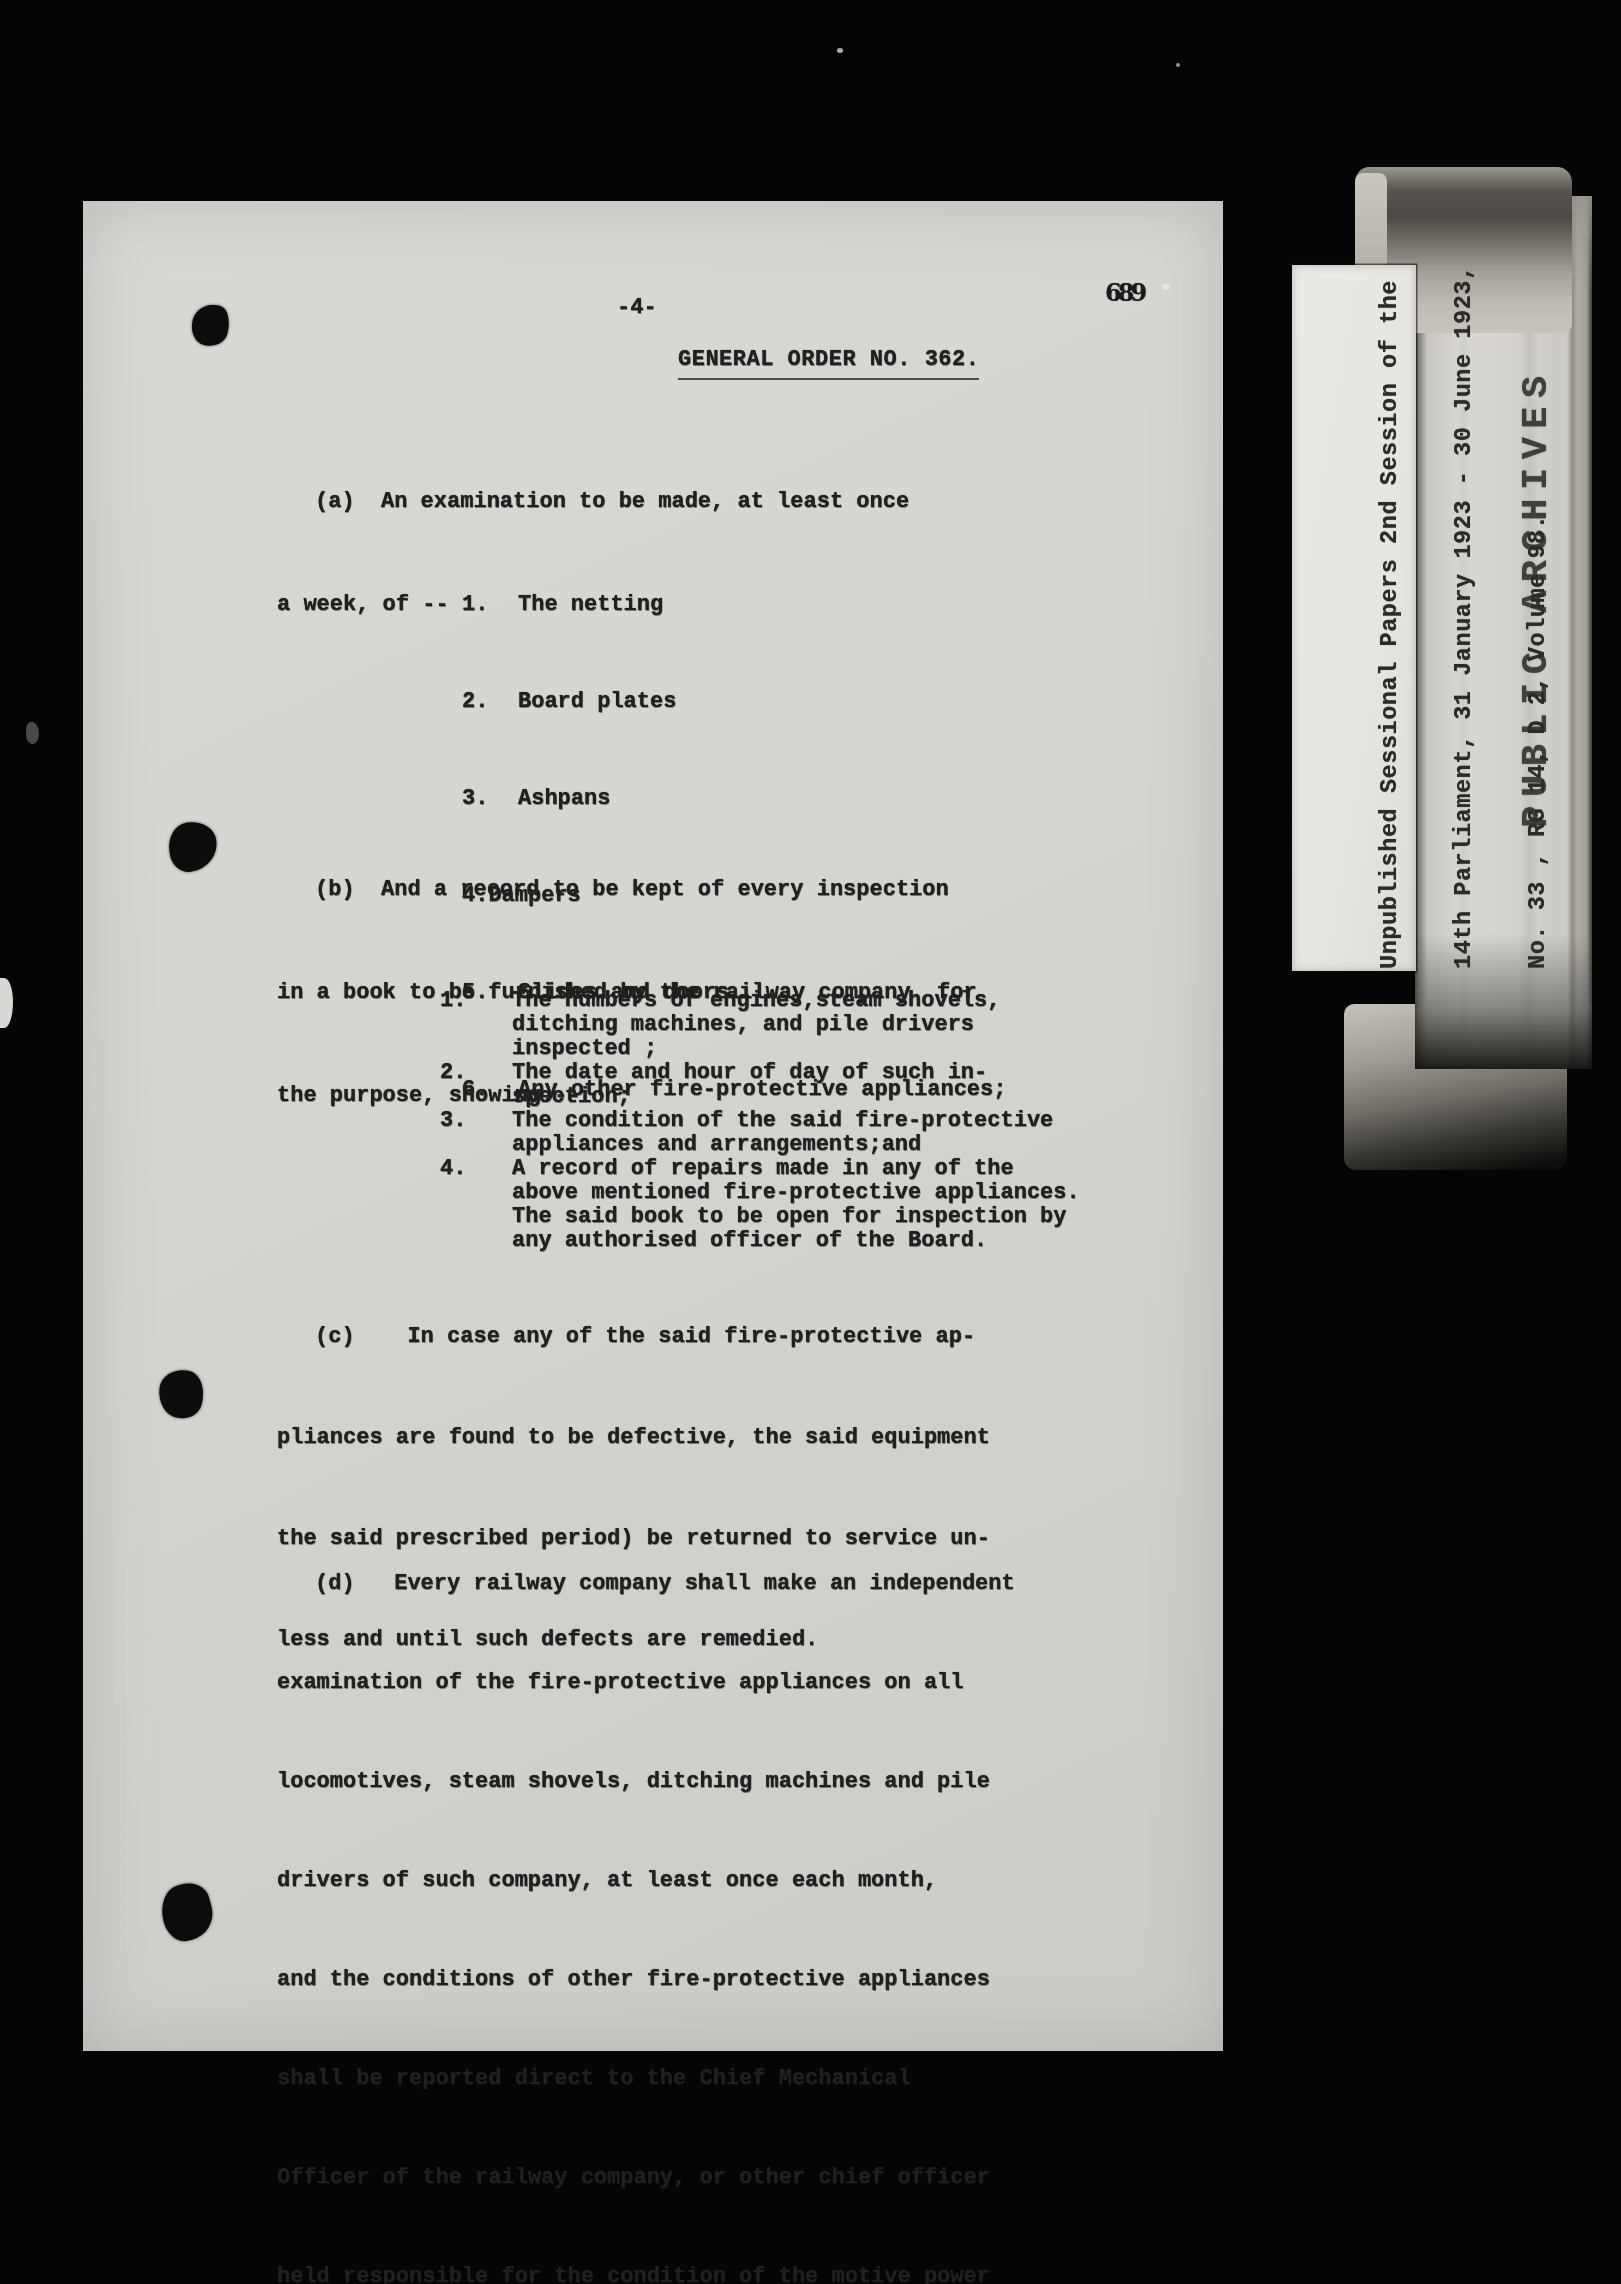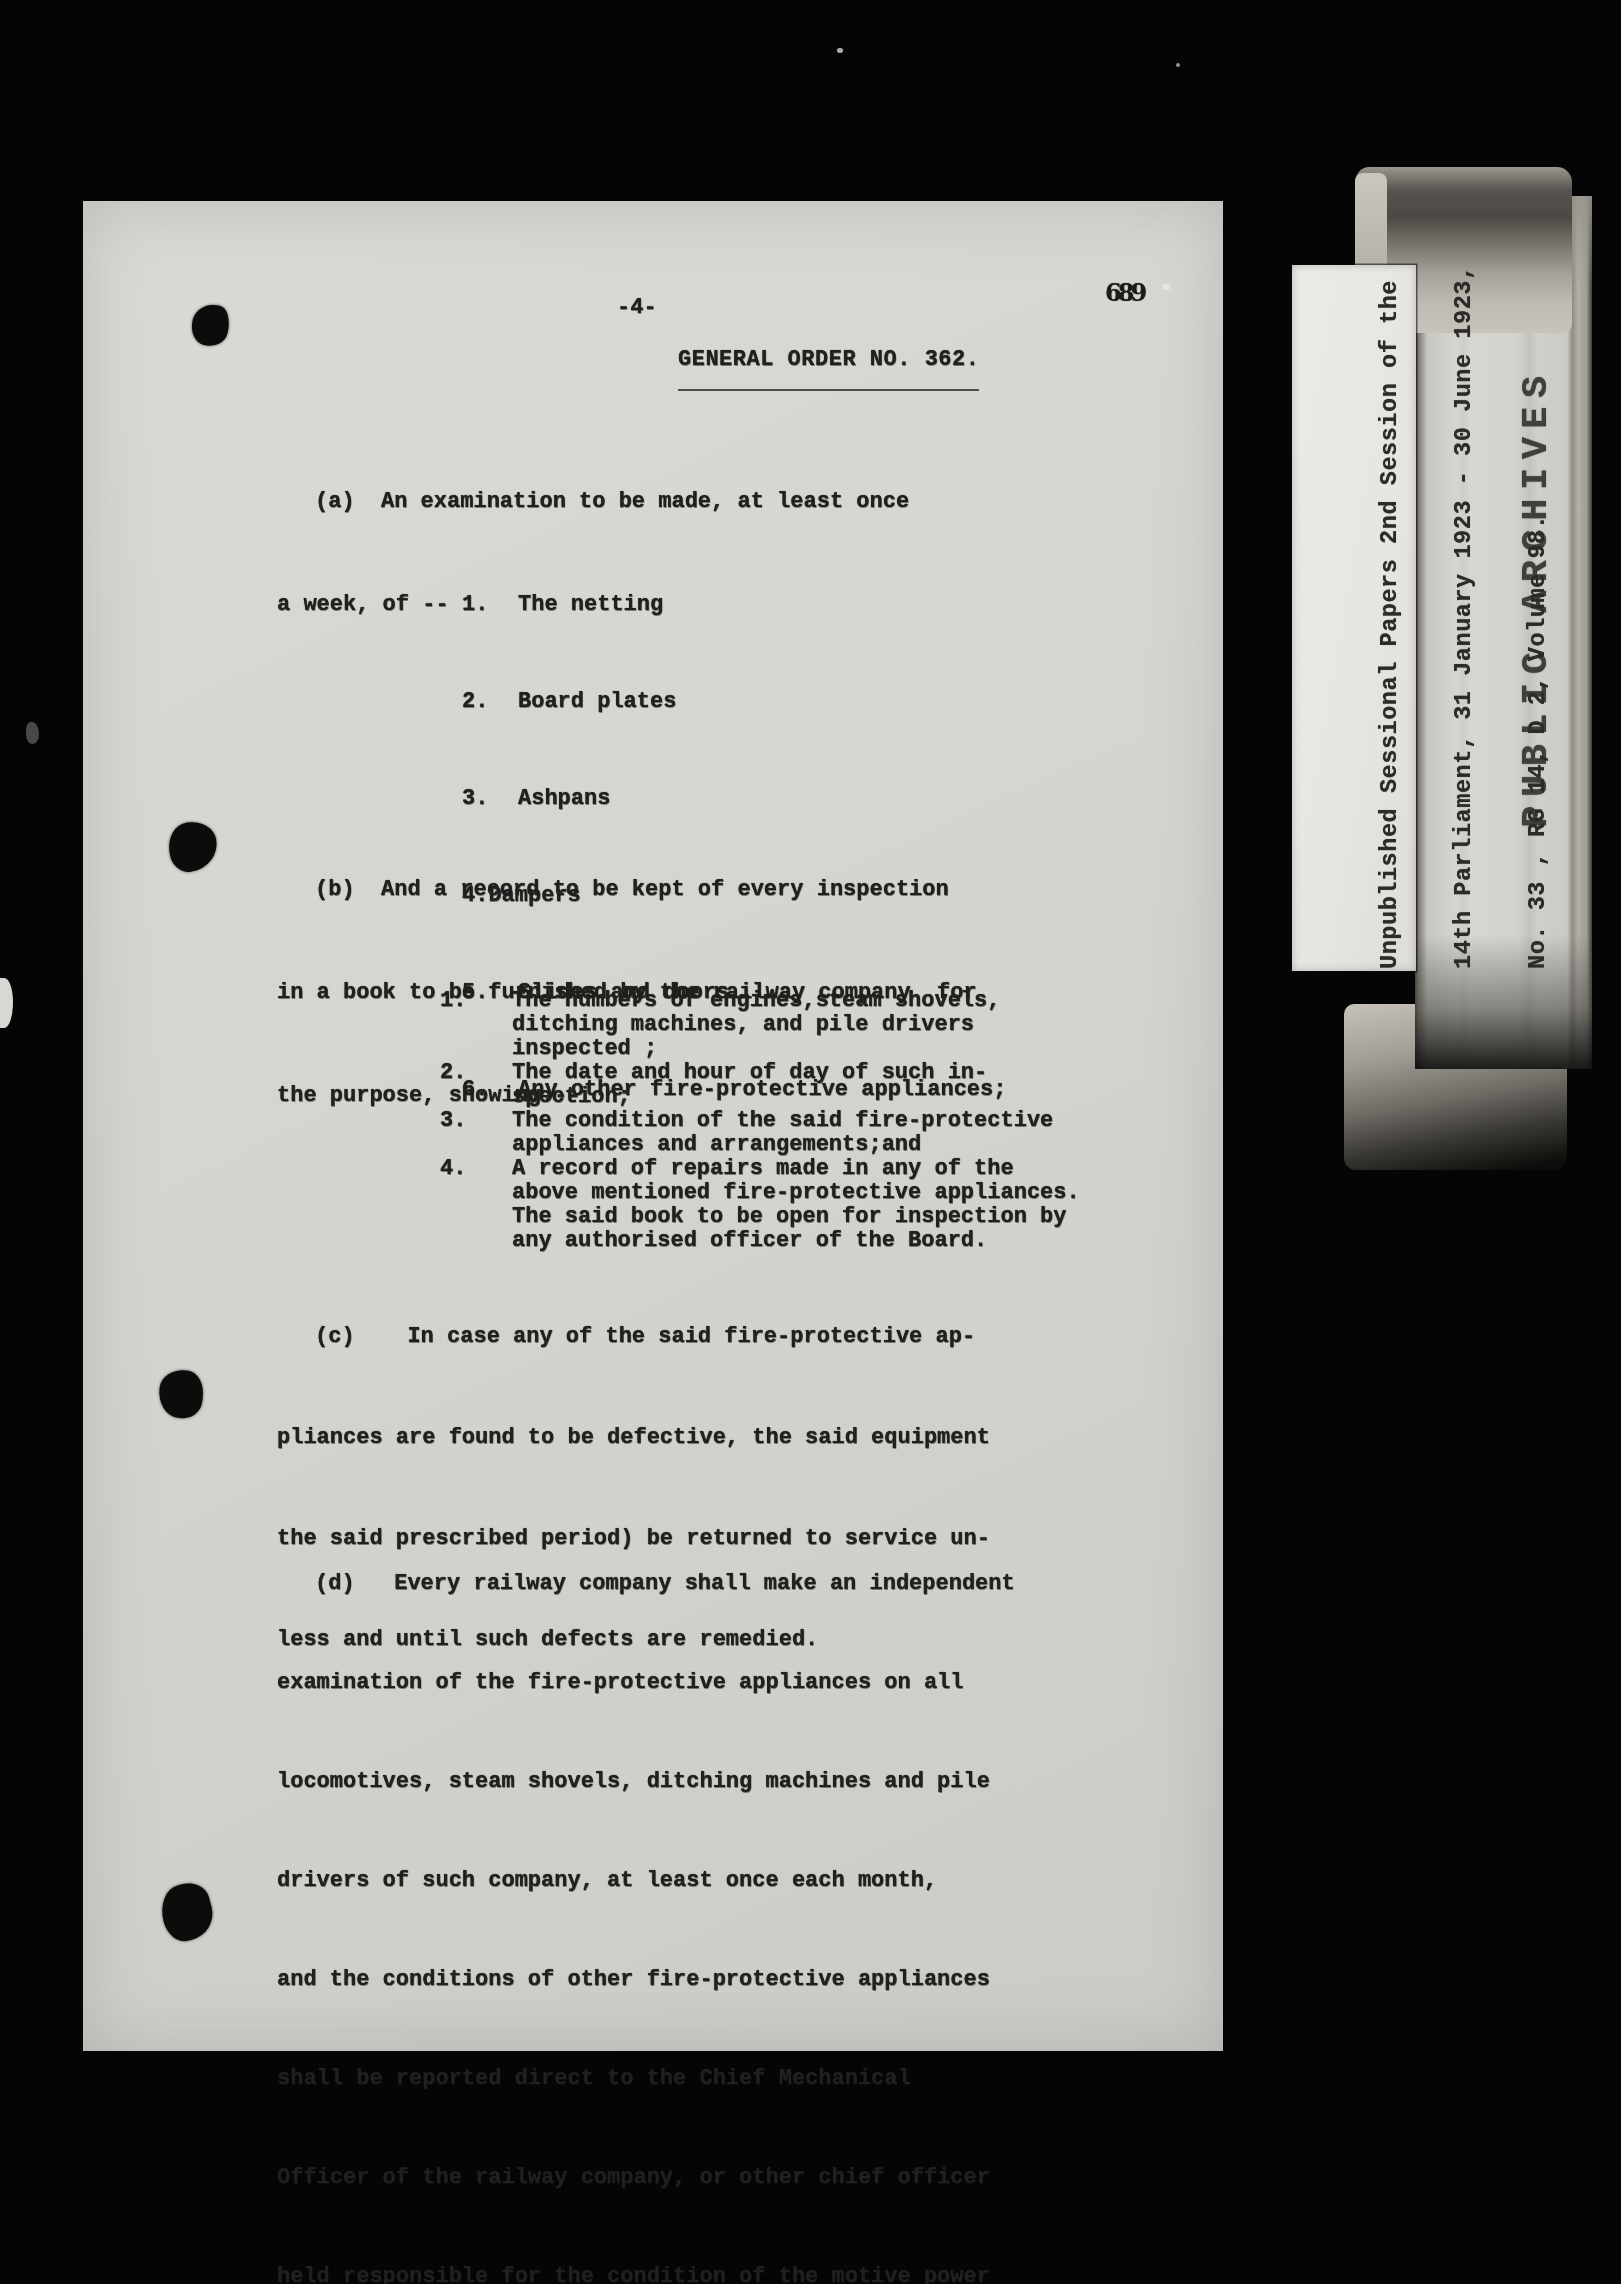--- a/index.html
+++ b/index.html
@@ -20,21 +20,21 @@
     filter:blur(0.2px);
   }
   .pagenum-small { position:absolute; left:534px; top:93px; line-height:28px; }
   .folio {
     position:absolute; left:978px; top:73px;
     font-family:"DejaVu Serif", serif; font-weight:700; font-size:24px;
     line-height:38px; letter-spacing:-4px; color:#1b1b1a;
     text-shadow:0 0 1px rgba(25,25,24,0.8); filter:blur(0.3px);margin-left:44px;
   }
   .title { position:absolute; left:595px; top:145px; line-height:28px; letter-spacing:0.5px; }
-  .title-underline { border-bottom:2.5px solid rgba(34,32,30,0.75); padding-bottom:17px; }
+  .title-underline { border-bottom:2.5px solid rgba(34,32,30,0.75); padding-bottom:6px; }
 
   .para { position:absolute; left:194px; --lh:51px; }
   .para .line { height:var(--lh); line-height:var(--lh); }
   .para .line.first { padding-left:38px; }
   .para-a { top:224px;  --lh:53px; }
   .para-b { top:612px; --lh:53px; }
   .para-c { top:1060px; --lh:51px; }
   .para-d { top:1308px; --lh:49px;  }
 
   .list-a { position:absolute; left:379px; top:330px; }

